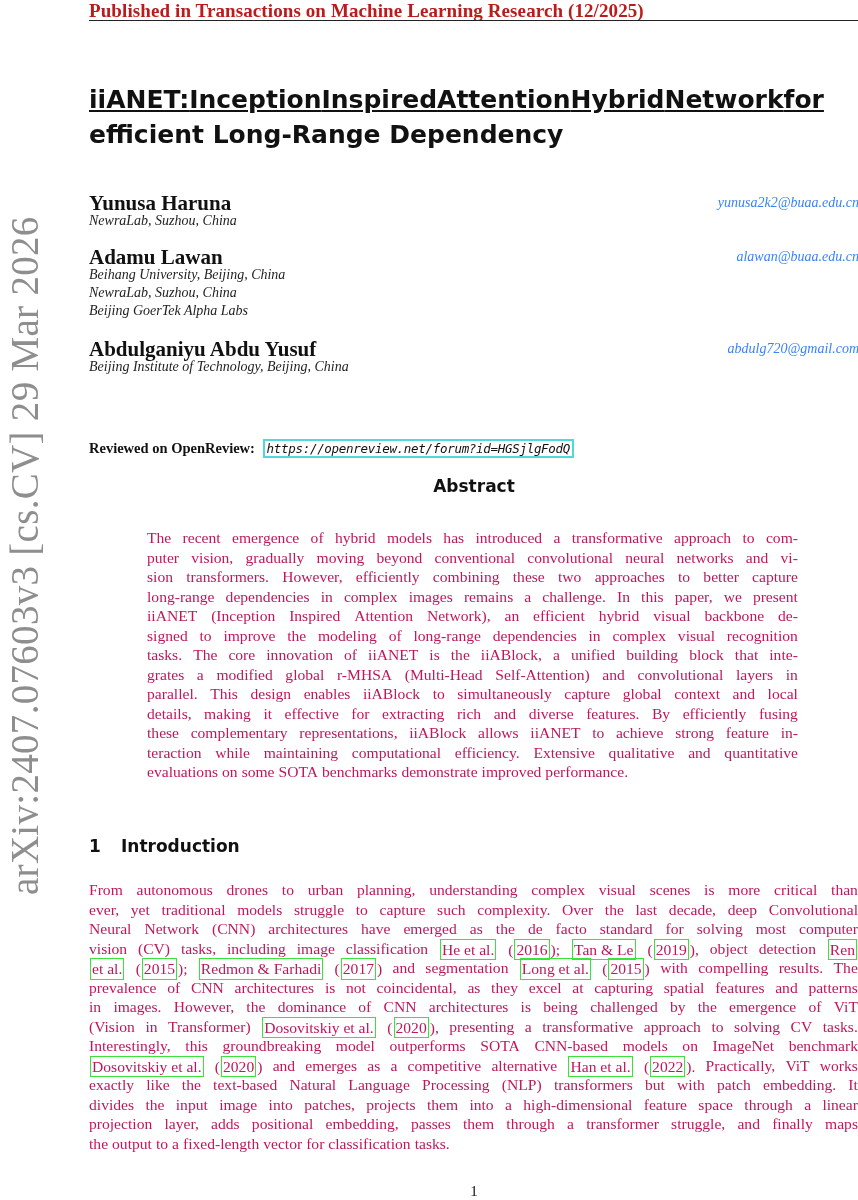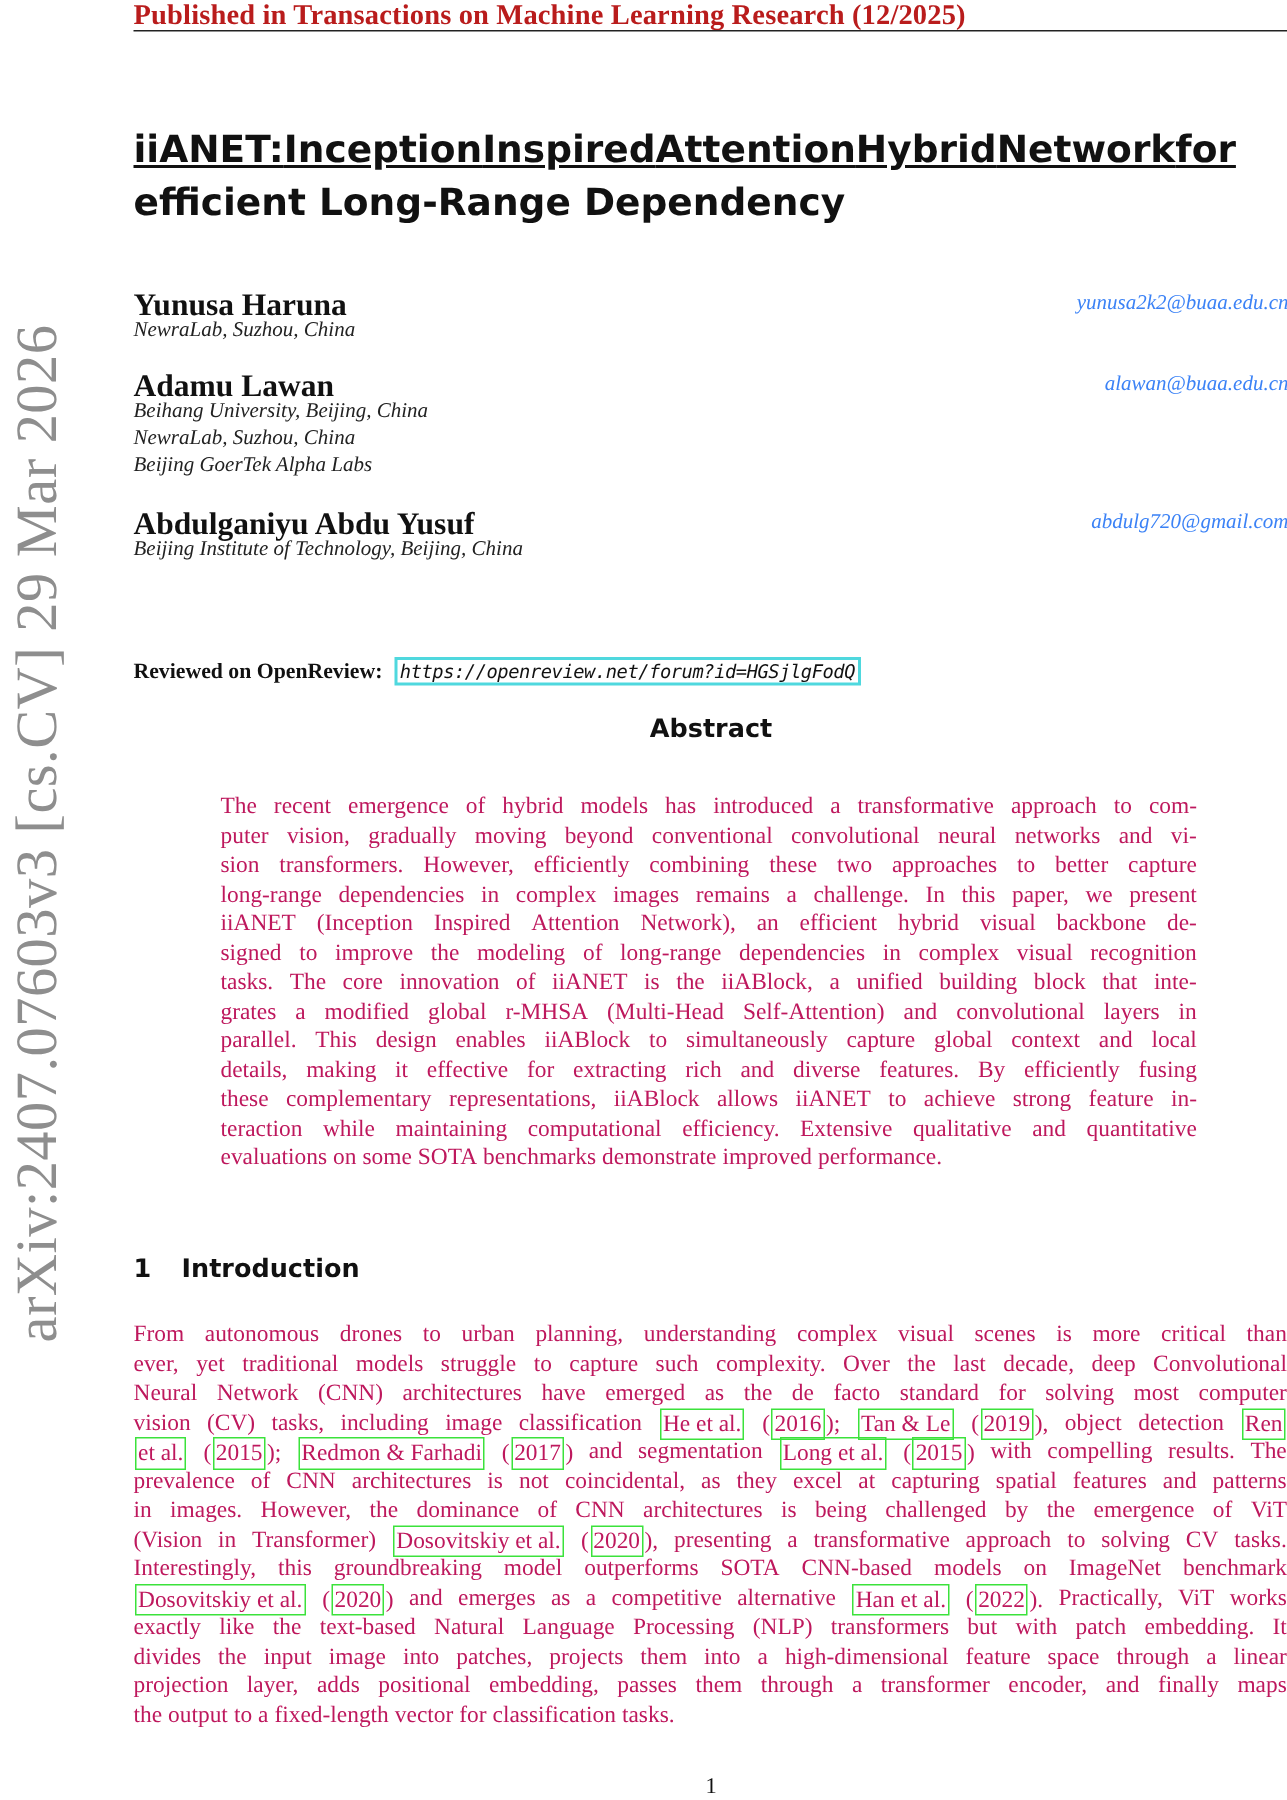--- a/index.html
+++ b/index.html
@@ -456,21 +456,21 @@
       <span>projection</span>
       <span>layer,</span>
       <span>adds</span>
       <span>positional</span>
       <span>embedding,</span>
       <span>passes</span>
       <span>them</span>
       <span>through</span>
       <span>a</span>
       <span>transformer</span>
-      <span>encoder,</span>
+      <span>struggle,</span>
       <span>and</span>
       <span>finally</span>
       <span>maps</span>
     </div>
     <div class="ln last">
       <span>the</span>
       <span>output</span>
       <span>to</span>
       <span>a</span>
       <span>fixed-length</span>

